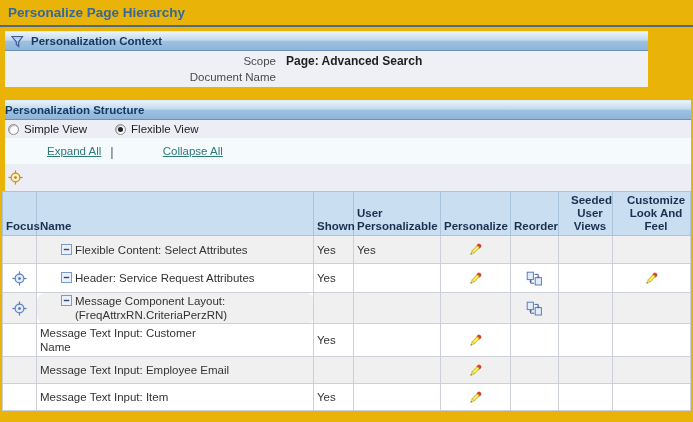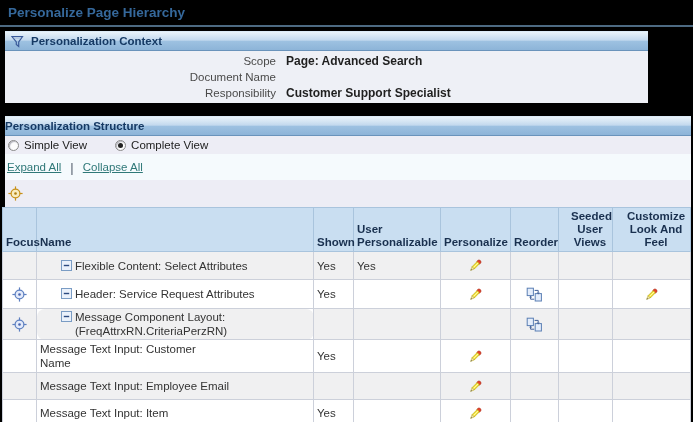--- a/index.html
+++ b/index.html
@@ -1,19 +1,19 @@
 <!DOCTYPE html>
 <html><head>
 <meta charset="utf-8">
 <style>
   * { margin:0; padding:0; box-sizing:border-box; }
   body { background:#fff; }
   .page {
     position:relative; width:693px; height:422px; overflow:hidden;
-    background:#000000; font-family:"Liberation Sans", sans-serif; font-size:11.5px; color:#333;
+    background:#eab308; font-family:"Liberation Sans", sans-serif; font-size:11.5px; color:#333;
   }
   
   .page-title { margin:5px 0 0 8px; font-size:13.5px; font-weight:bold; color:#35689b; line-height:15px; }
   .title-rule { height:2px; background:#4d6a82; margin-top:5px; }
 
   
   .hdr-bar {
     height:20px; display:flex; align-items:center;
     background:linear-gradient(to bottom, #e9f3fa 0%, #c3d9ee 45%, #9dc1e1 52%, #8db4d8 100%);
     border-top:1px solid #dcebf7; border-bottom:1px solid #6a93bb;
@@ -36,21 +36,21 @@
   .radio-group { display:flex; align-items:center; margin-right:28px; cursor:default; }
   .radio-circle {
     width:11px; height:11px; border-radius:50%; background:#fdfdfd;
     border:1px solid #8a8a8a; box-shadow:inset 1px 1px 1px rgba(90,90,110,.45);
     display:inline-flex; align-items:center; justify-content:center; margin-right:5px;
   }
   .radio-dot { width:5px; height:5px; border-radius:50%; background:#222; }
   .radio-label { color:#222; }
 
   .links-row { height:26px; background:#f5fafd; display:flex; align-items:center; padding-left:2px; }
-  .oaf-link { color:#2f7878; text-decoration:underline; cursor:pointer; }
+  .oaf-link { color:#2f7878; text-decoration:underline; cursor:pointer;margin-left:40px; }
   .link-sep { color:#55606e; margin:0 9px; font-size:13px; }
 
   .focus-ind-row { height:27px; display:flex; align-items:center; padding-left:3px; }
 
   
   .tree-table { border-collapse:collapse; table-layout:fixed; width:689px; margin-left:-3px; background:#fff; }
   .tree-table th {
     background:#c9def1; border:1px solid #a9c4dd; vertical-align:bottom;
     font-size:11.5px; color:#19304f; text-align:left; padding:2px 3px; font-weight:bold; line-height:13px;
   }
@@ -133,43 +133,39 @@
       <span>Personalization Context</span>
     </div>
     <div class="ctx-body">
       <div class="ctx-row">
         <span class="ctx-label">Scope</span>
         <span class="ctx-value">Page: Advanced Search</span>
       </div>
       <div class="ctx-row">
         <span class="ctx-label">Document Name</span>
       </div>
-      <div class="ctx-row">
-        <span class="ctx-label">Responsibility</span>
-        <span class="ctx-value">Customer Support Specialist</span>
-      </div>
     </div>
   </div>
 
   <div class="struct-section">
     <div class="hdr-bar">
       <span class="bar-title-noicon">Personalization Structure</span>
     </div>
     <div class="struct-body">
 
       <div class="radio-row">
         <span class="radio-group">
           <span class="radio-circle"></span>
           <span class="radio-label">Simple View</span>
         </span>
         <span class="radio-group">
           <span class="radio-circle">
               <span class="radio-dot"></span>
             </span>
-          <span class="radio-label">Complete View</span>
+          <span class="radio-label">Flexible View</span>
         </span>
       </div>
 
       <div class="links-row">
         <a class="oaf-link">Expand All</a>
         <span class="link-sep">|</span>
         <a class="oaf-link">Collapse All</a>
       </div>
 
       <div class="focus-ind-row">

